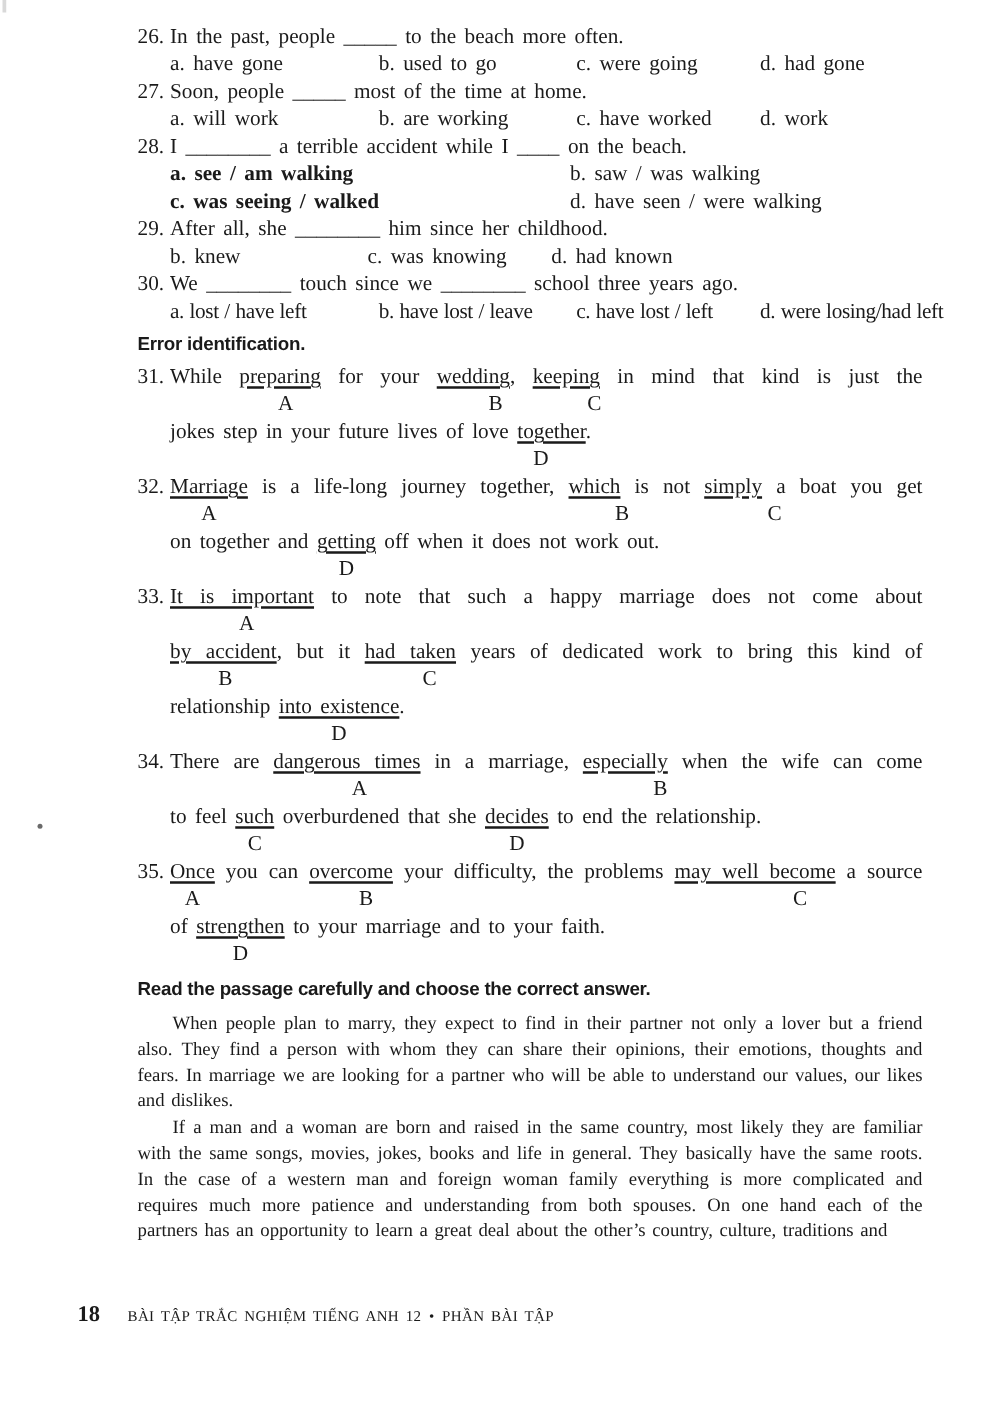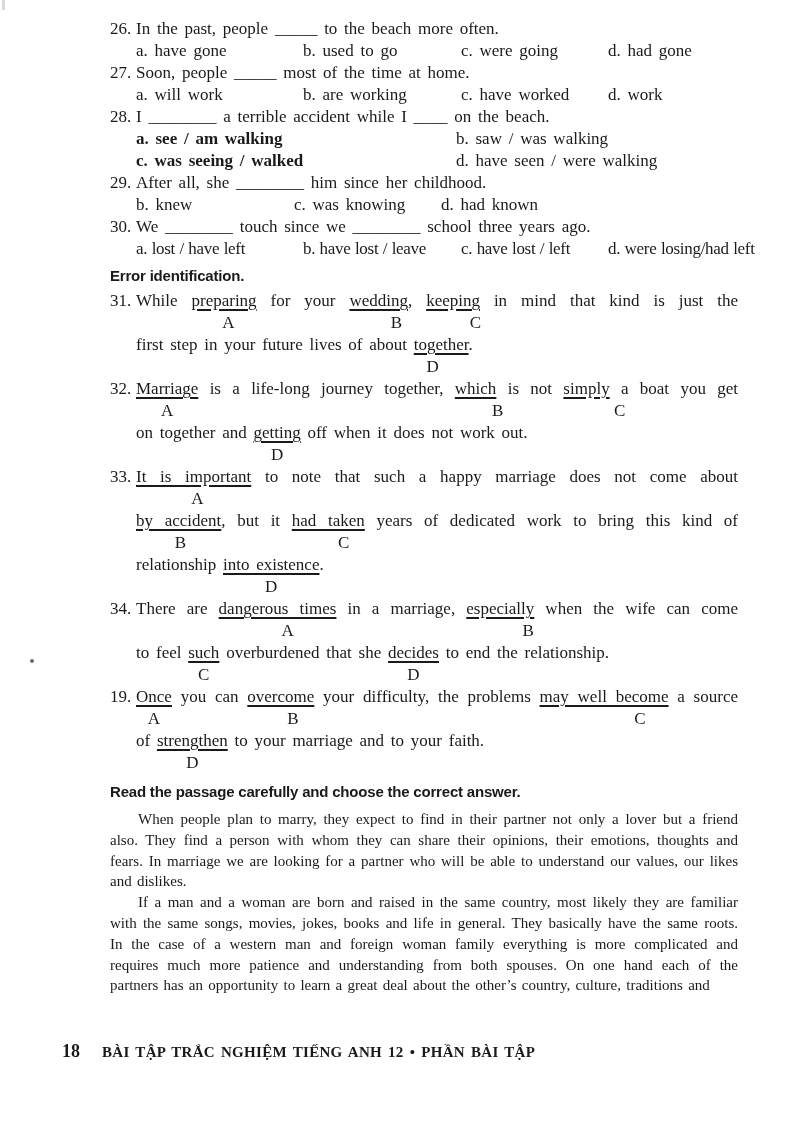--- a/index.html
+++ b/index.html
@@ -40,21 +40,21 @@
     margin:0;text-align:justify;text-indent:28px;
     font-size:15px;line-height:20.8px;word-spacing:1.5px;
   }
   
   .footer{
     position:absolute;left:62px;top:1040px;
     display:flex;align-items:baseline;gap:22px;
   }
   .page-num{font-weight:700;font-size:18px;}
   .footer-title{
-    font-weight:700;font-size:15px;letter-spacing:0.3px;word-spacing:2px;
+    font-weight:400;font-size:12px;letter-spacing:0.3px;word-spacing:2px;
     font-family:"Liberation Serif", serif;
   }
   .footer-title .sep{padding:0 6px;}
   
   .speck{position:absolute;background:#6a6a6a;border-radius:50%;}
   .speck.dot{left:30px;top:659px;width:4px;height:4px;}
   .tick{position:absolute;left:2px;top:0;width:3px;height:10px;background:#d9d9d9;}
 </style>
 </head>
 <body>
@@ -122,21 +122,21 @@
 
   <div>
       <div class="qblock">
         <span class="qnum">31.</span>
         <div class="eline just"><span class="seg">While </span><span class="u">preparing</span><span class="seg"> for your </span><span class="u">wedding</span><span class="seg">, </span><span class="u">keeping</span><span class="seg"> in mind that kind is just the</span></div>
         <div class="label-row">
           <span class="label-letter" style="left: 92.5078px;">A</span>
           <span class="label-letter" style="left: 260.539px;">B</span>
           <span class="label-letter" style="left: 339.383px;">C</span>
         </div>
-        <div class="eline"><span class="seg">first step in your future lives of about </span><span class="u">together</span><span class="seg">.</span></div>
+        <div class="eline"><span class="seg">jokes step in your future lives of love </span><span class="u">together</span><span class="seg">.</span></div>
         <div class="label-row">
           <span class="label-letter" style="left: 296.664px;">D</span>
         </div>
       </div>
       <div class="qblock">
         <span class="qnum">32.</span>
         <div class="eline just"><span class="u">Marriage</span><span class="seg"> is a life-long journey together, </span><span class="u">which</span><span class="seg"> is not </span><span class="u">simply</span><span class="seg"> a boat you get</span></div>
         <div class="label-row">
           <span class="label-letter" style="left: 31.1562px;">A</span>
           <span class="label-letter" style="left: 361.742px;">B</span>
@@ -170,21 +170,21 @@
           <span class="label-letter" style="left: 151.516px;">A</span>
           <span class="label-letter" style="left: 392.266px;">B</span>
         </div>
         <div class="eline"><span class="seg">to feel </span><span class="u">such</span><span class="seg"> overburdened that she </span><span class="u">decides</span><span class="seg"> to end the relationship.</span></div>
         <div class="label-row">
           <span class="label-letter" style="left: 67.7891px;">C</span>
           <span class="label-letter" style="left: 277.492px;">D</span>
         </div>
       </div>
       <div class="qblock">
-        <span class="qnum">19.</span>
+        <span class="qnum">35.</span>
         <div class="eline just"><span class="u">Once</span><span class="seg"> you can </span><span class="u">overcome</span><span class="seg"> your difficulty, the problems </span><span class="u">may well become</span><span class="seg"> a source</span></div>
         <div class="label-row">
           <span class="label-letter" style="left: 17.9375px;">A</span>
           <span class="label-letter" style="left: 156.828px;">B</span>
           <span class="label-letter" style="left: 504.031px;">C</span>
         </div>
         <div class="eline"><span class="seg">of </span><span class="u">strengthen</span><span class="seg"> to your marriage and to your faith.</span></div>
         <div class="label-row">
           <span class="label-letter" style="left: 56.3359px;">D</span>
         </div>

